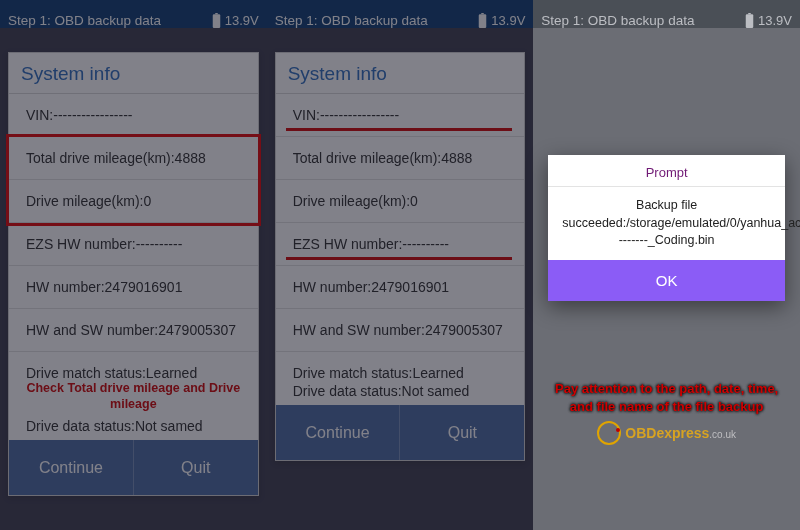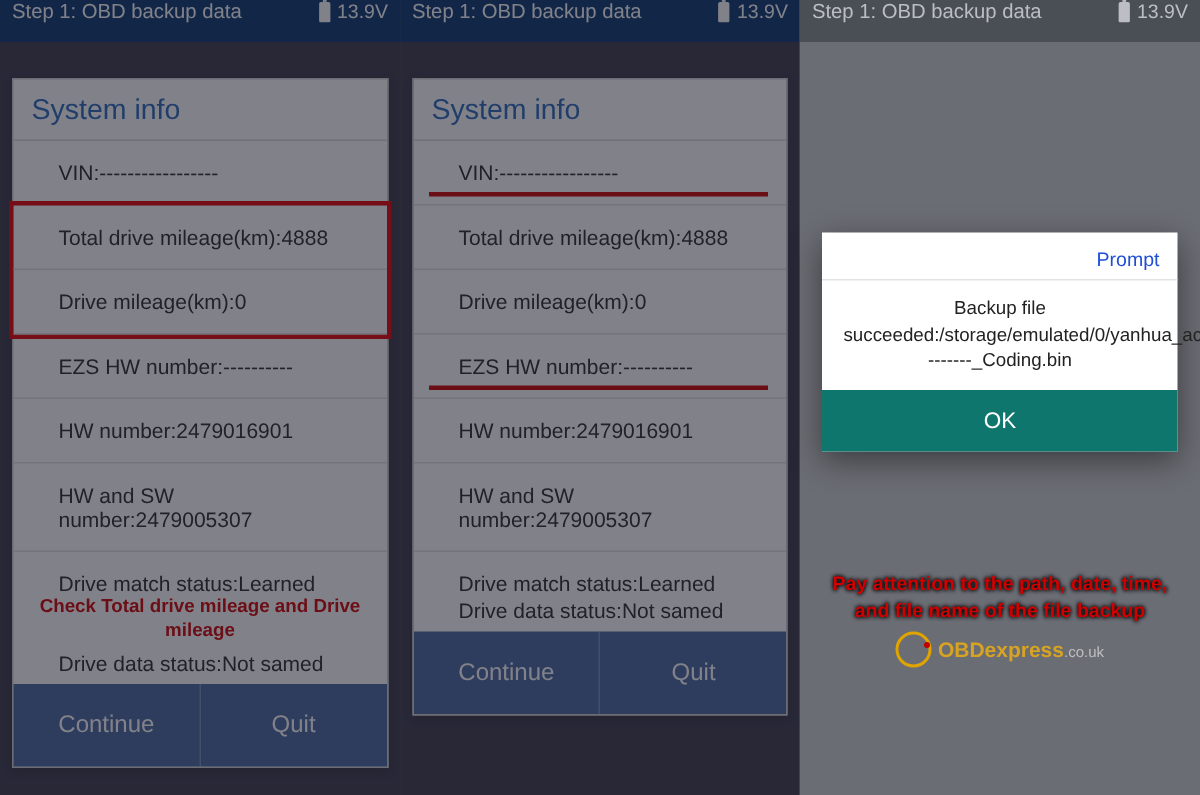--- a/index.html
+++ b/index.html
@@ -1,42 +1,42 @@
 <!DOCTYPE html>
 <html><head>
 <meta charset="utf-8">
 <style>
   html,body{margin:0;padding:0;width:800px;height:530px;overflow:hidden;font-family:Arial,Helvetica,sans-serif;background:#3a3a4a}
   .wrap{display:flex;width:800px;height:530px}
   .col{position:relative;width:266.666px;height:530px;box-sizing:border-box}
   .dim{position:absolute;inset:0;background:rgba(25,25,40,.55);pointer-events:none;z-index:5}
-  .status{height:28px;background:#0a3970;color:#fff;display:flex;align-items:flex-start;padding:0 8px;font-size:13.5px;box-sizing:border-box}
+  .status{height:28px;background:#0a3970;color:#fff;display:flex;align-items:flex-end;padding:0 8px;font-size:13.5px;box-sizing:border-box}
   .status .title{flex:1}
   .status .batt{display:flex;align-items:center;gap:4px;font-size:13px}
   .status .batt svg{width:9px;height:15px;fill:#fff}
   .panel{margin:24px 8px 0;background:#ffffff;border:1px solid #d0d0d0;box-shadow:0 2px 6px rgba(0,0,0,.2)}
   .panel-title{color:#2a6bbd;font-size:19px;padding:10px 12px 8px;border-bottom:1px solid #d8d8d8;text-align:left}
-  .row{padding:13px 30px;border-bottom:1px solid #e0e0e0;font-size:14px;color:#2a2a2a;text-align:left}
+  .row{padding:13px 17px;border-bottom:1px solid #e0e0e0;font-size:14px;color:#2a2a2a;text-align:left}
   .row.last{border-bottom:none;padding-bottom:6px}
   .note{color:#d00000;font-weight:bold;font-size:12.5px;padding:0 14px 4px;line-height:1.25;text-align:center}
   .btns{height:55px;background:#4768a0;display:flex}
   .btns .btn{flex:1;display:flex;align-items:center;justify-content:center;color:#fff;font-size:16px}
   .btns .btn + .btn{border-left:1px solid rgba(255,255,255,.25)}
   .hl-box{border:3px solid #e40000;margin:-3px}
   .underline-red{position:relative}
   .underline-red::after{content:"";position:absolute;left:10px;right:12px;bottom:5px;height:3px;background:#d00000}
   
   .col3{background:#6b6d74}
   .col3 .status{background:#4a4f56;color:#bcbec3}
   .col3 .status .batt svg{fill:#bcbec3}
   .dialog{position:absolute;left:15px;right:15px;top:155px;background:#fff;box-shadow:0 6px 20px rgba(0,0,0,.45);z-index:10}
-  .dialog .dlg-title{color:#1d4ed8;font-size:13px;padding:10px 12px 6px;border-bottom:1px solid #e3e3e3;text-align:right}
+  .dialog .dlg-title{color:#701a75;font-size:13px;padding:10px 12px 6px;border-bottom:1px solid #e3e3e3;text-align:center}
   .dialog .dlg-body{padding:10px 14px;font-size:12.5px;text-align:center;color:#222;line-height:1.4}
   .dialog .dlg-body .u{text-decoration-color:#d00000;text-decoration-thickness:2px}
-  .dialog .dlg-ok{background:#0f766e;color:#fff;text-align:center;padding:12px 0;font-size:15px}
+  .dialog .dlg-ok{background:#8b5cf6;color:#fff;text-align:center;padding:12px 0;font-size:15px}
   .caption{position:absolute;left:10px;right:10px;top:380px;z-index:12;text-align:center}
   .caption .line{color:#d00000;font-weight:bold;font-size:13px;text-shadow:0 0 3px #000,0 0 3px #000;line-height:1.35}
   .logo{margin-top:6px;display:flex;align-items:center;justify-content:center;gap:4px}
   .logo .ring{width:20px;height:20px;border:2px solid #e0a400;border-radius:50%;position:relative}
   .logo .ring::after{content:"";position:absolute;right:-1px;top:5px;width:4px;height:4px;border-radius:50%;background:#c00000}
   .logo .txt{color:#d7a322;font-size:14px;font-weight:bold}
   .logo .txt .tail{color:#bfbfc2;font-size:10px;font-weight:normal}
 </style>
 </head>
 <body>

